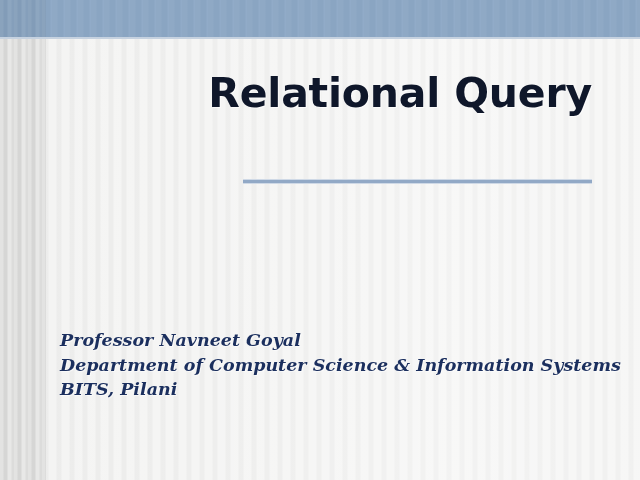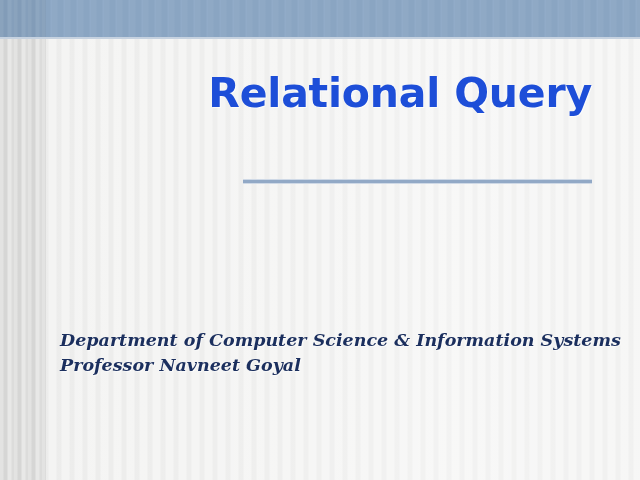--- a/index.html
+++ b/index.html
@@ -113,21 +113,21 @@
     left: 40px;
     top: 68px;
     width: 552px;
     text-align: right;
   }
   .title-line {
     font-family: "DejaVu Sans", sans-serif;
     font-weight: bold;
     font-size: 41px;
     line-height: 51px;
-    color: #1d4ed8;
+    color: #0f172a;
     letter-spacing: -0.2px;
     white-space: nowrap;
     text-shadow: 1px 1px 0 rgba(255,255,255,0.65);
   }
 
   .title-rule {
     position: absolute;
     left: 243px;
     top: 179px;
     width: 349px;
@@ -169,17 +169,18 @@
   </div>
   <div class="banner-underline"></div>
 
   <div class="title-block">
     <div class="title-line">Relational Query</div>
   </div>
 
   <div class="title-rule"></div>
 
   <div class="subtitle-block">
+    <div class="subtitle-line">Professor Navneet Goyal</div>
     <div class="subtitle-line">Department of Computer Science &amp; Information Systems</div>
-    <div class="subtitle-line">Professor Navneet Goyal</div>
+    <div class="subtitle-line">BITS, Pilani</div>
   </div>
 
 </div>
 
 </body></html>

